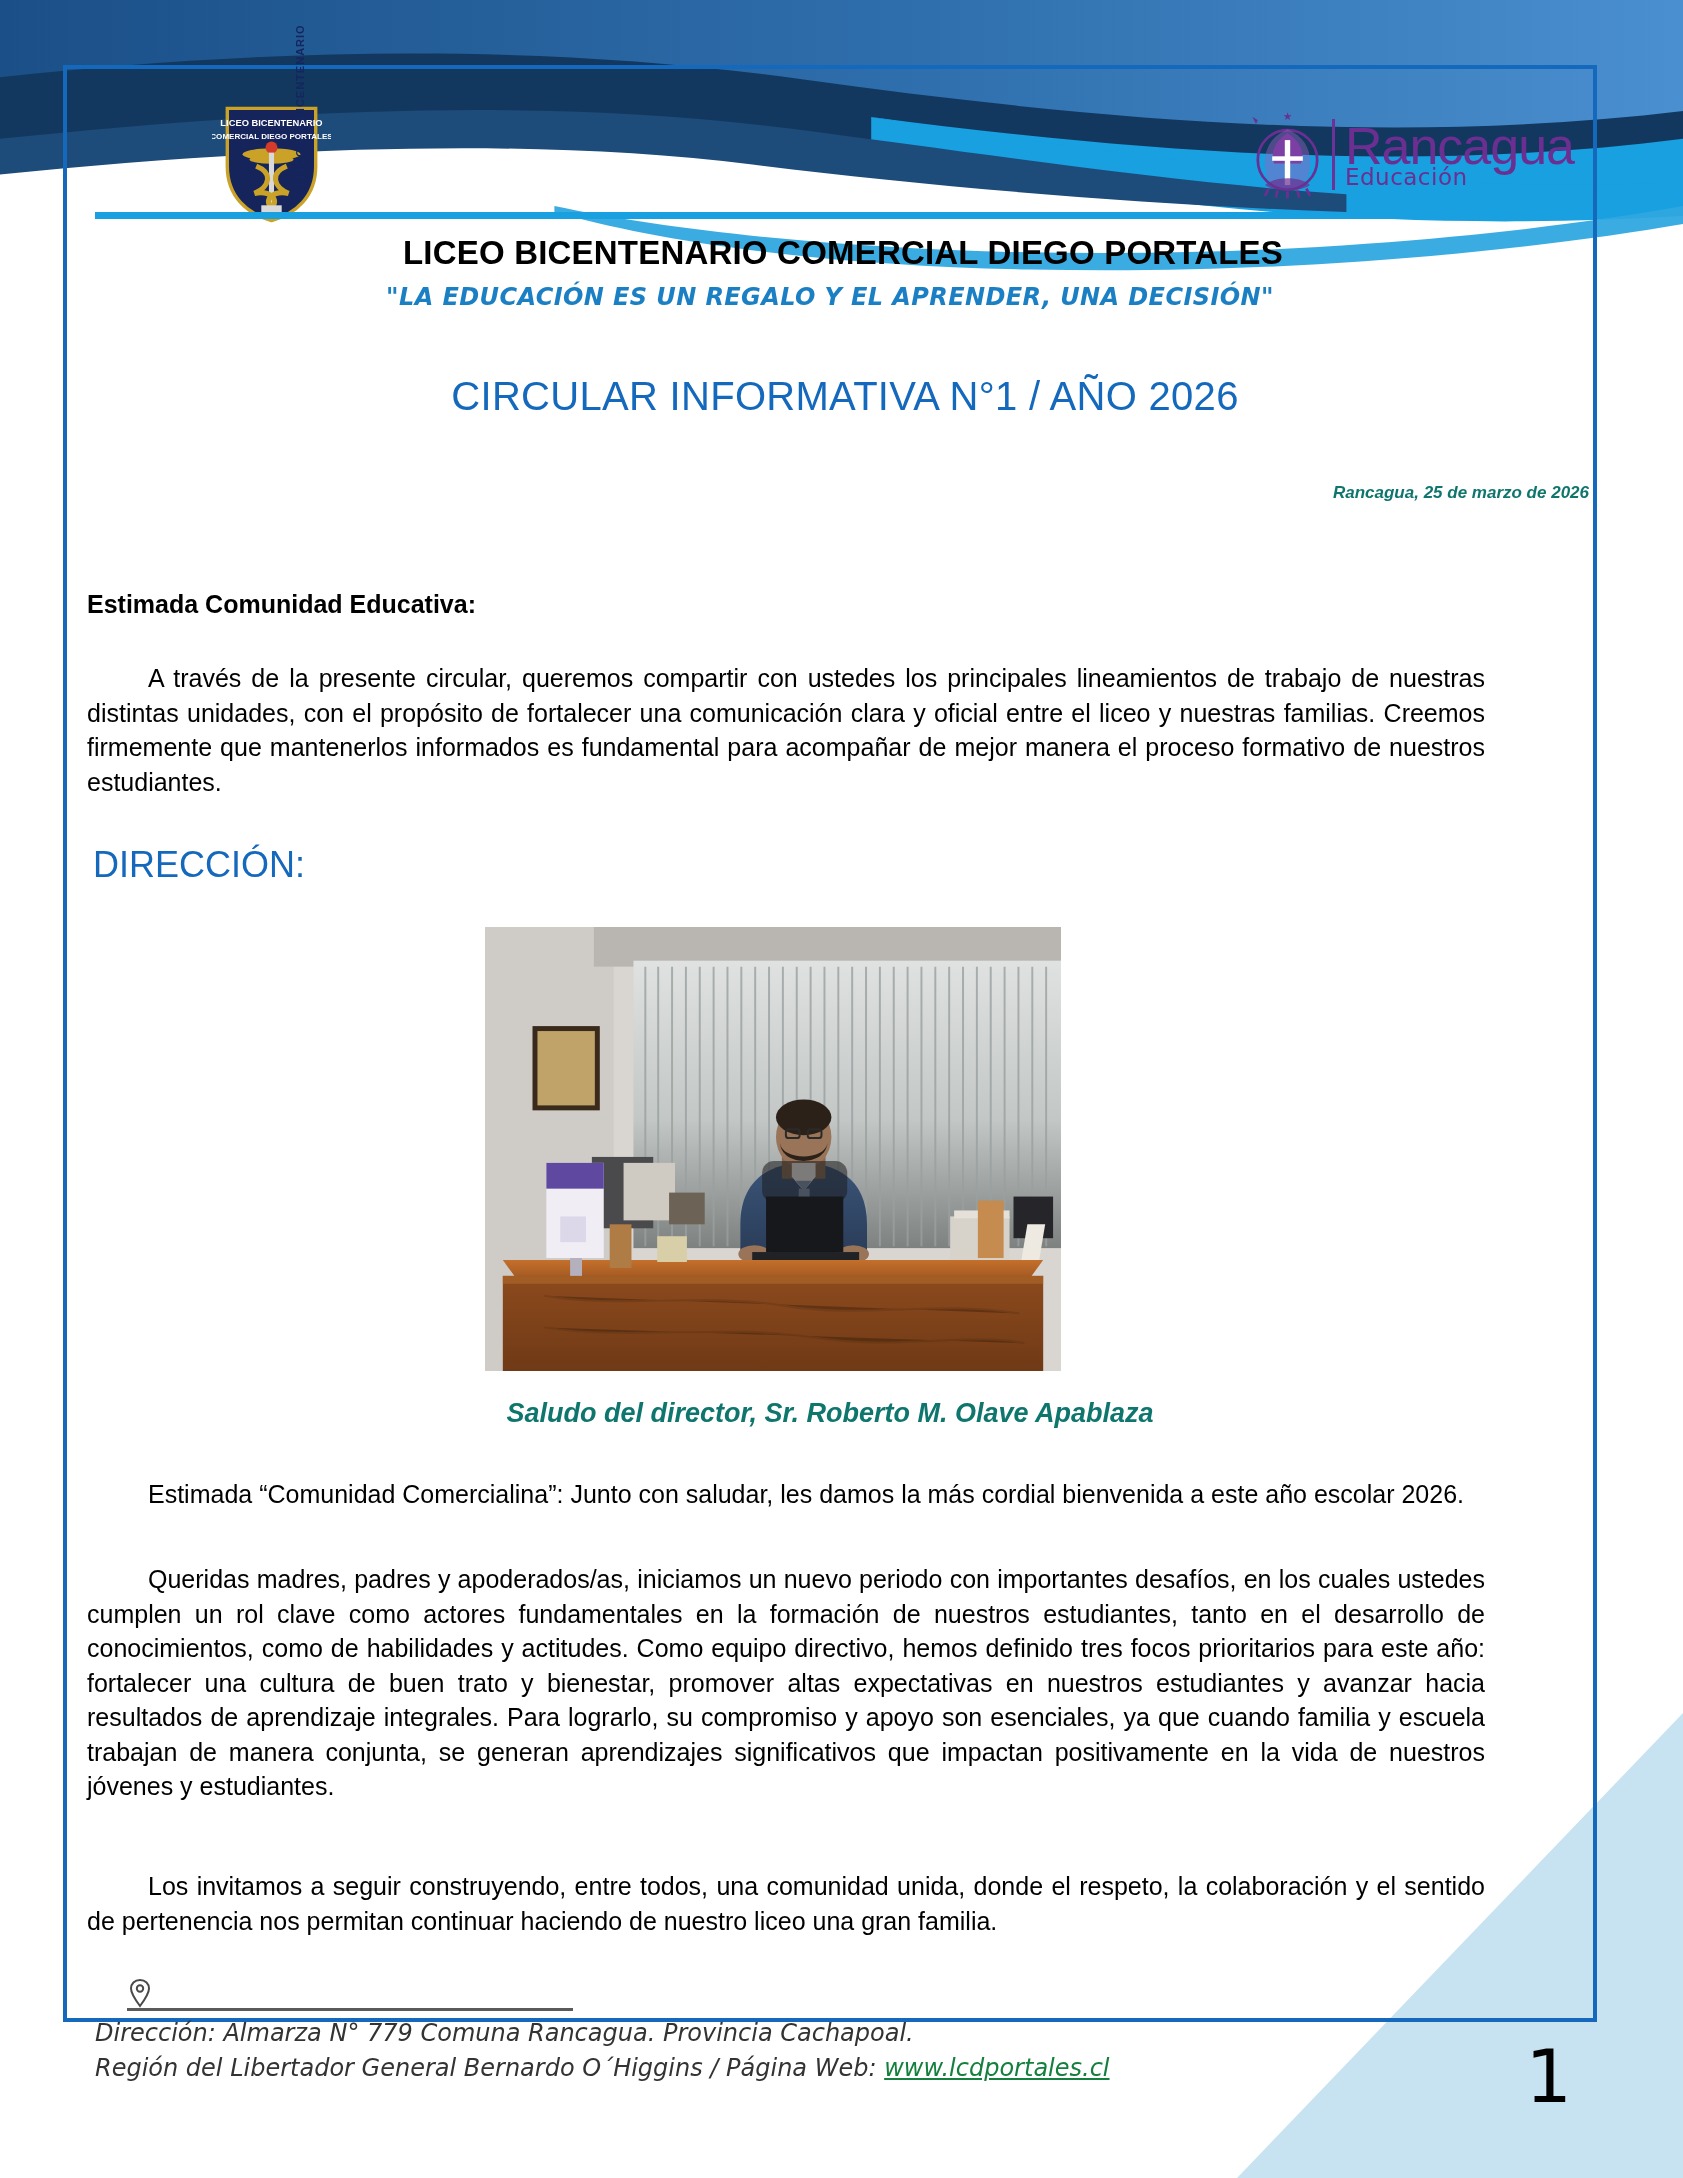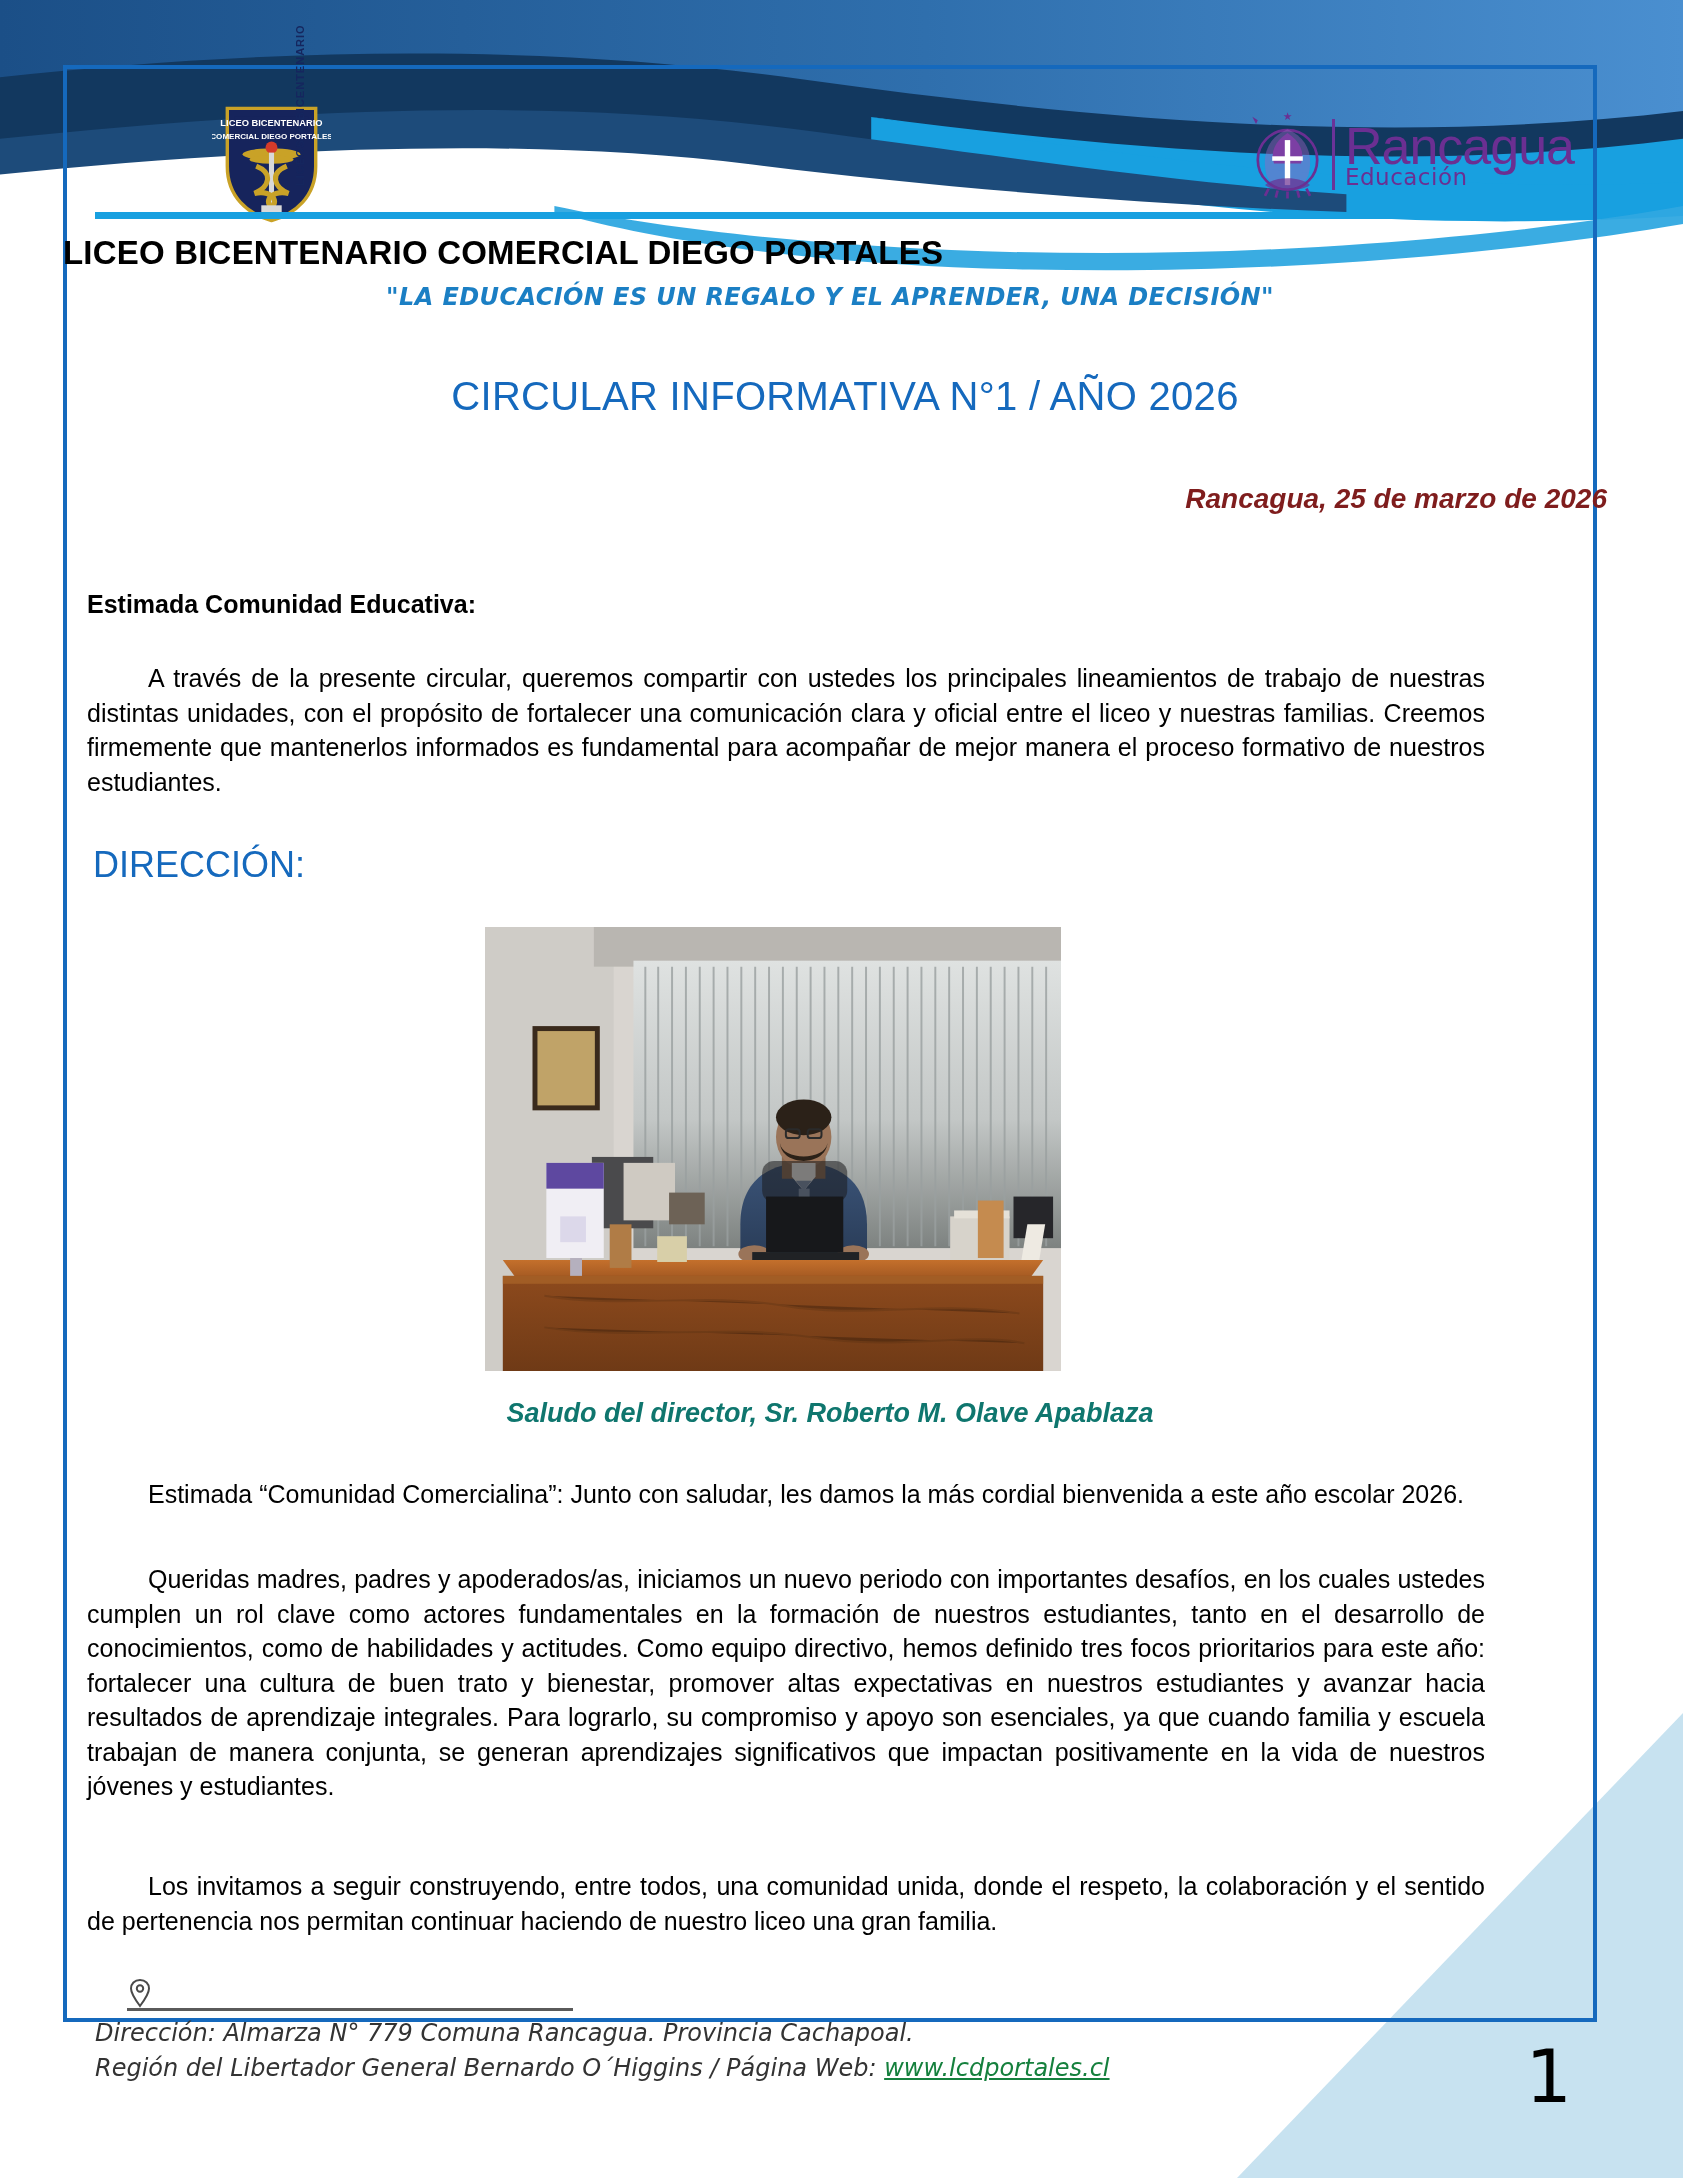--- a/index.html
+++ b/index.html
@@ -123,25 +123,26 @@
     height: 7px;
     background: #18a0e0;
   }
 
   
   .school-name {
     position: absolute;
     left: 63px;
     top: 234px;
     width: 1534px;
-    text-align: left;
+    text-align: center;
     font-size: 33px;
     font-weight: bold;
     color: #000000;
     letter-spacing: 0.2px;
+    padding-left: 13px;
   }
   .school-motto {
     position: absolute;
     left: 63px;
     top: 283px;
     width: 1534px;
     text-align: center;
     font-size: 24px;
     font-style: italic;
     font-weight: bold;
@@ -155,26 +156,26 @@
     top: 374px;
     width: 1564px;
     text-align: center;
     font-size: 40px;
     color: #1569bd;
     letter-spacing: 0.3px;
   }
 
   .date-line {
     position: absolute;
-    right: 76px;
+    right: 94px;
     top: 483px;
-    font-size: 28px;
+    font-size: 17px;
     font-style: italic;
     font-weight: bold;
-    color: #7f1d1d;
+    color: #0f766e;
   }
 
   
   .body-block {
     position: absolute;
     left: 87px;
     width: 1398px;
     color: #000;
   }
   .salutation {

